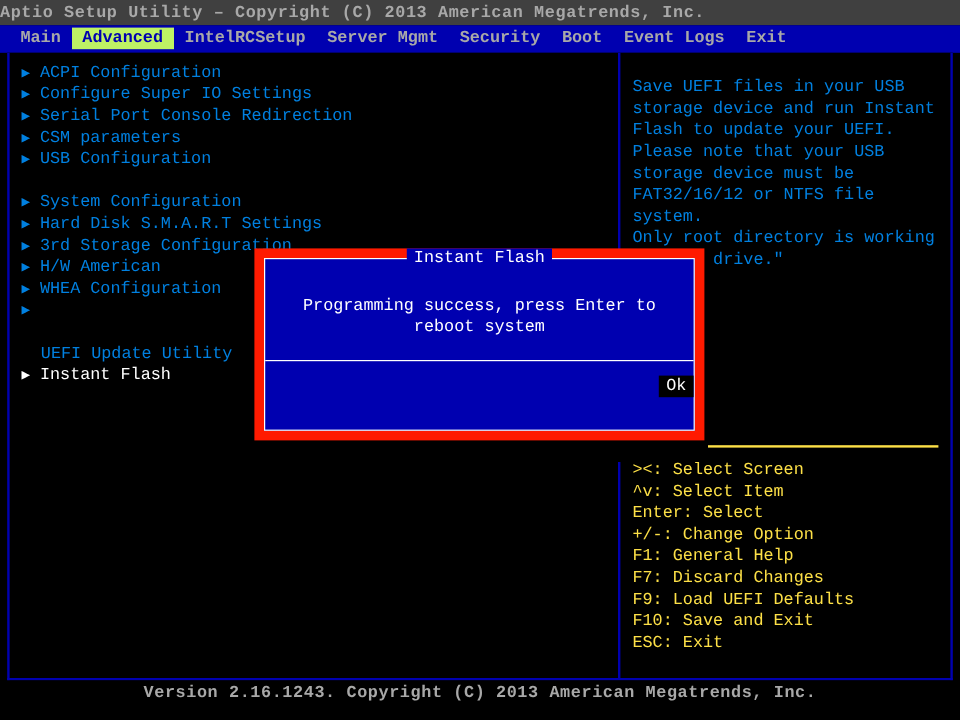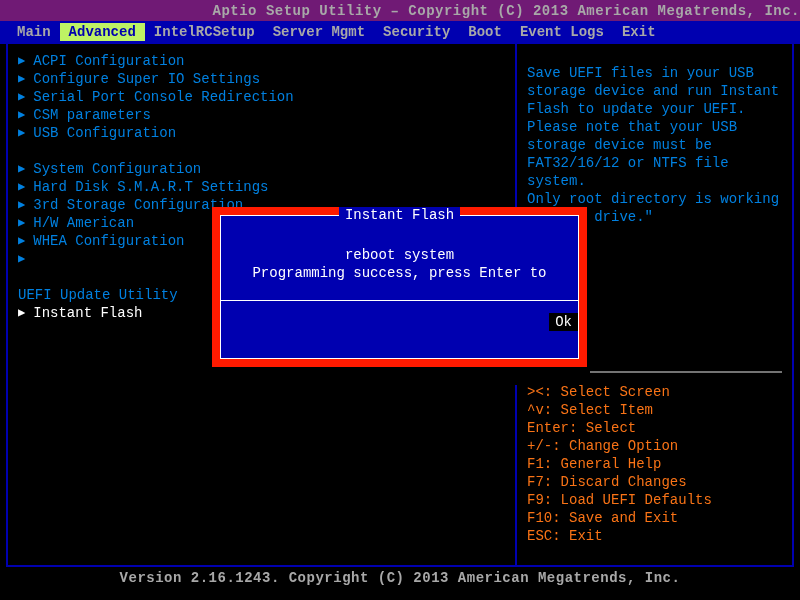--- a/index.html
+++ b/index.html
@@ -6,24 +6,24 @@
   body{
     width:800px;height:600px;
     background:#000;
     font-family:"Courier New",Courier,monospace;
     font-size:14px;
     color:#fff;
     overflow:hidden;
     position:relative;
   }
   .title-bar{
-    text-align:right;
+    text-align:left;
     padding:3px 0 2px;
     color:#a8a8a8;
-    background:#701a75;
+    background:#404040;
     font-weight:bold;
     letter-spacing:.5px;
   }
   .tab-bar{
     display:flex;
     background:#0000b0;
     padding:2px 8px 3px;
     gap:0;
     font-weight:bold;
   }
@@ -44,25 +44,25 @@
     border-right:2px solid #0000b0;
     overflow:hidden;
   }
   .right{
     width:255px;
     padding:20px 10px;
     display:flex;
     flex-direction:column;
   }
   .help-text{color:#0080e0;line-height:18px;white-space:pre-wrap}
-  .hint-box{margin-top:auto;border-top:2px solid #737373;padding-top:10px;line-height:18px;color:#f97316;white-space:pre-wrap}
+  .hint-box{margin-top:auto;border-top:2px solid #fde047;padding-top:10px;line-height:18px;color:#fde047;white-space:pre-wrap}
   .mi{display:flex;align-items:center;gap:8px;line-height:18px;color:#0080e0}
   .mi .tri{color:#0080e0;font-size:12px}
   .mi.heading{color:#0080e0}
-  .mi.heading .lbl{}
+  .mi.heading .lbl{margin-left:16px}
   .mi.sel .lbl,.mi.sel .tri{color:#fff}
   .spacer{height:18px}
   .footer{
     text-align:center;
     color:#a8a8a8;
     padding:3px 0 2px;
     background:#000;
     font-weight:bold;
     letter-spacing:.5px;
   }
@@ -187,20 +187,20 @@
 
 <div class="footer">
   <span>Version 2.16.1243. Copyright (C) 2013 American Megatrends, Inc.</span>
 </div>
 
 <div class="shadow"></div>
 <div class="dlg-border"></div>
 <div class="dlg">
   <div class="dtitle">Instant Flash</div>
   <div class="dbody">
+    <div>Programming success, press Enter to</div>
     <div>reboot system</div>
-    <div>Programming success, press Enter to</div>
   </div>
   <div class="dsep"></div>
   <div class="dbtns">
     <span class="dbtn">Ok</span>
   </div>
 </div>
 
 </body></html>

